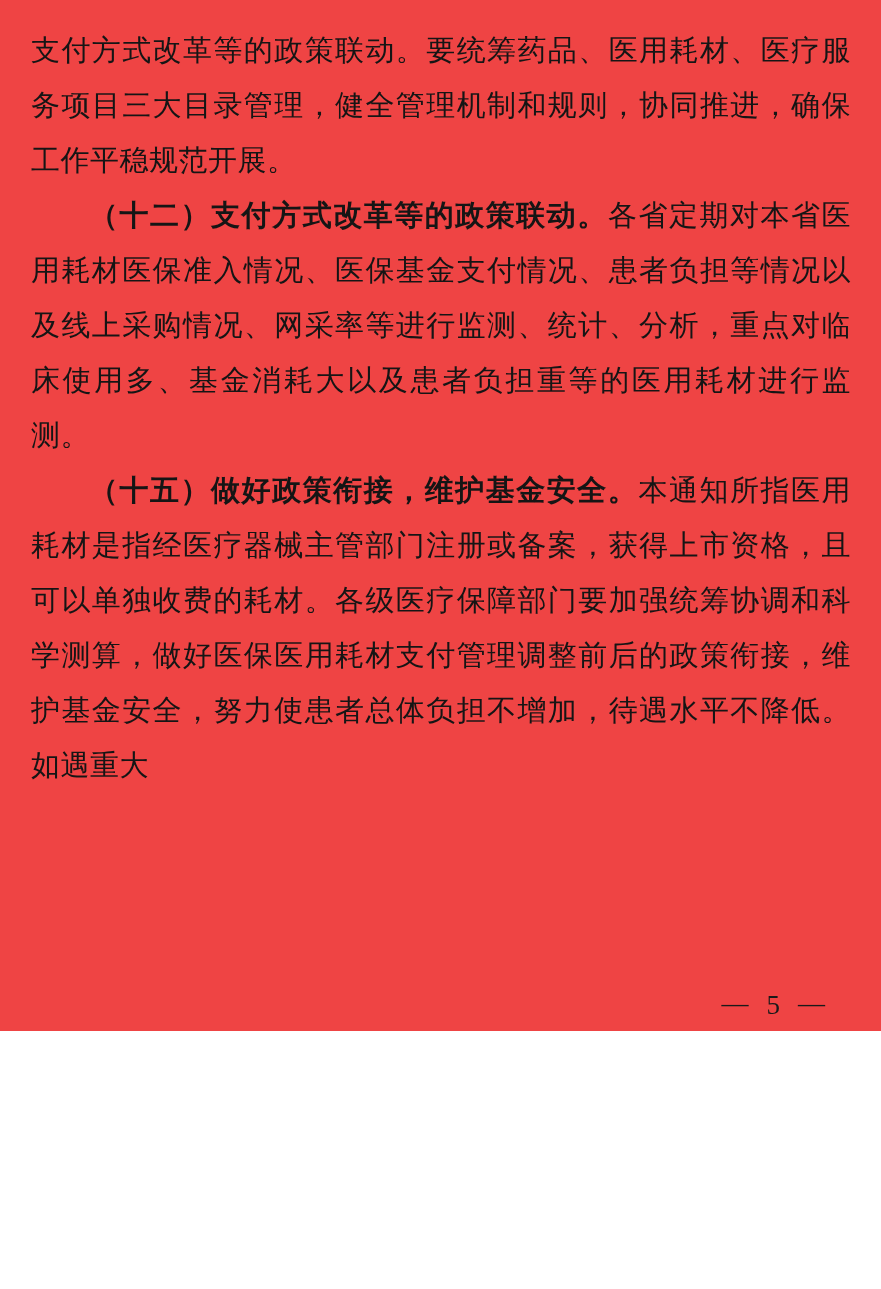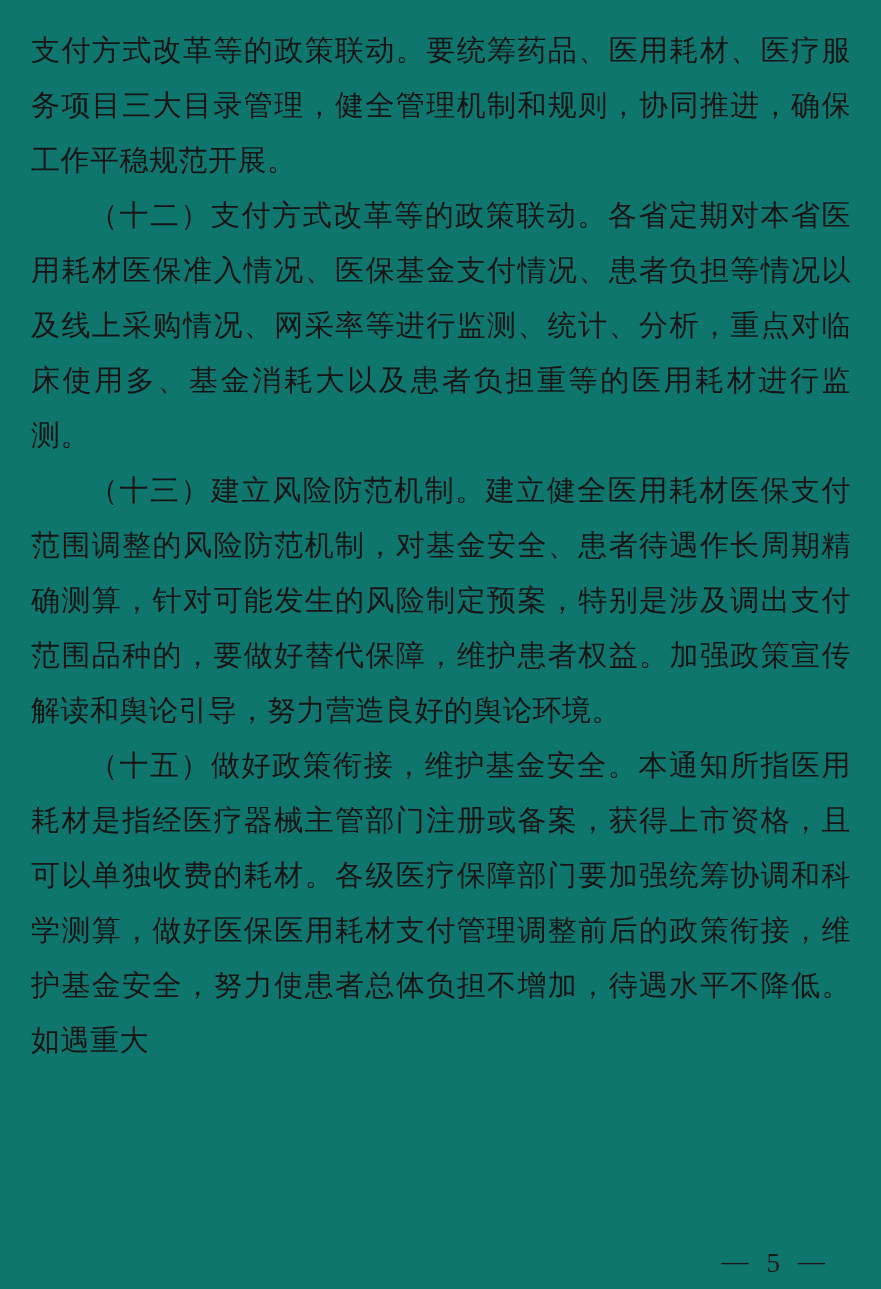--- a/index.html
+++ b/index.html
@@ -3,22 +3,22 @@
 <meta charset="utf-8">
 <style>
   html, body {
     margin: 0;
     padding: 0;
     background: #ffffff;
   }
   .page {
     position: relative;
     width: 881px;
-    height: 1289px;
-    background: #0f766e;
+    height: 1031px;
+    background: #ef4444;
     color: #151515;
     font-family: "Liberation Serif", "DejaVu Serif", serif;
     overflow: hidden;
     box-sizing: border-box;
   }
   .content {
     padding: 23px 30px 0 31px;
   }
   p.doc-paragraph {
     margin: 0;
@@ -26,21 +26,21 @@
     line-height: 55px;
     text-align: justify;
     text-justify: inter-character;
     letter-spacing: 0.5px;
     word-break: break-all;
   }
   p.indent {
     text-indent: 2em;
   }
   .bold {
-    font-weight: normal;
+    font-weight: bold;
   }
   .footer {
     position: absolute;
     right: 56px;
     bottom: 10px;
     display: flex;
     align-items: center;
     gap: 18px;
     font-size: 27px;
     color: #1a1a1a;
@@ -53,21 +53,20 @@
 </head>
 <body>
 
 <div class="page">
   <div class="content">
 
     <p class="doc-paragraph"><span>支付方式改革等的政策联动。要统筹药品、医用耗材、医疗服务项目三大目录管理，健全管理机制和规则，协同推进，确保工作平稳规范开展。</span></p>
 
     <p class="doc-paragraph indent"><span class="bold">（十二）</span><span class="bold">支付方式改革等的政策联动。</span><span>各省定期对本省医用耗材医保准入情况、医保基金支付情况、患者负担等情况以及线上采购情况、网采率等进行监测、统计、分析，重点对临床使用多、基金消耗大以及患者负担重等的医用耗材进行监测。</span></p>
 
-    <p class="doc-paragraph indent"><span class="bold">（十三）</span><span class="bold">建立风险防范机制。</span><span>建立健全医用耗材医保支付范围调整的风险防范机制，对基金安全、患者待遇作长周期精确测算，针对可能发生的风险制定预案，特别是涉及调出支付范围品种的，要做好替代保障，维护患者权益。加强政策宣传解读和舆论引导，努力营造良好的舆论环境。</span></p>
 
 
     <p class="doc-paragraph indent"><span class="bold">（十五）</span><span class="bold">做好政策衔接，维护基金安全。</span><span>本通知所指医用耗材是指经医疗器械主管部门注册或备案，获得上市资格，且可以单独收费的耗材。各级医疗保障部门要加强统筹协调和科学测算，做好医保医用耗材支付管理调整前后的政策衔接，维护基金安全，努力使患者总体负担不增加，待遇水平不降低。如遇重大</span></p>
 
   </div>
 
   <div class="footer">
     <span class="dash">—</span>
     <span>5</span>
     <span class="dash">—</span>

